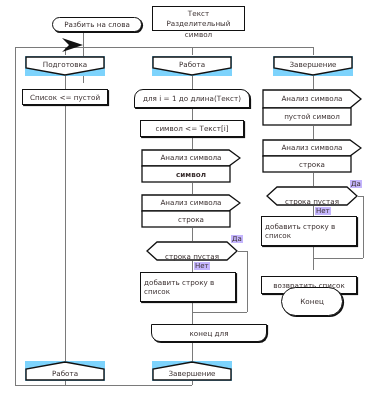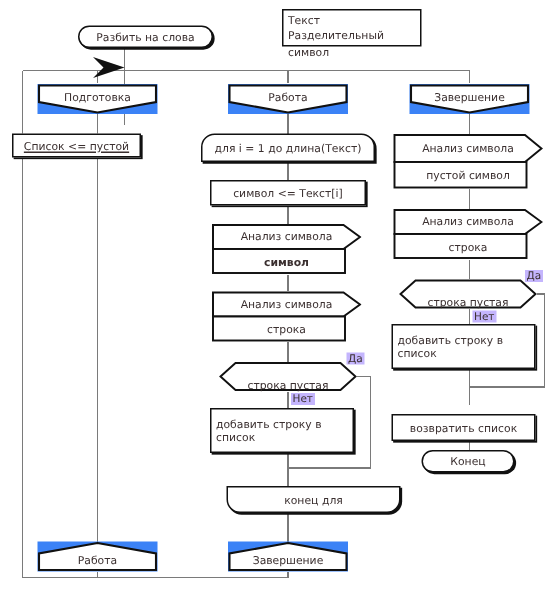--- a/index.html
+++ b/index.html
@@ -28,44 +28,43 @@
   .term{
     border:1.1px solid #111;
     border-radius:999px;
     box-shadow:1.1px 1.1px 0 #111;
   }
   .plain{
     border:1.1px solid #111;
     justify-content:flex-start;
     align-items:flex-start;
     padding:2px 3px;
-    text-align:left;
+    text-align:center;
     line-height:1.45;
     white-space:pre-line;
-    margin-left:36px;
   }
   .loopstart{
     border:1.1px solid #111;
     border-top-left-radius:9px;
     border-top-right-radius:9px;
     box-shadow:1.1px 1.1px 0 #111;
   }
   .loopend{
     border:1.1px solid #111;
     border-bottom-left-radius:9px;
     border-bottom-right-radius:9px;
     box-shadow:1.1px 1.1px 0 #111;
     margin-left:17px;
   }
   
   .conn{
     position:absolute;
     display:flex;align-items:center;justify-content:center;
     color:#3a2f2f;font-size:7.2px;
-    background:#3b82f6;
+    background:#7dd3fc;
   }
   .conn .cap{position:absolute;left:0;top:0;width:100%;height:100%;}
   .conn .lbl{position:relative;z-index:2;}
   
   .dec{
     position:absolute;
     display:flex;align-items:flex-end;justify-content:center;
     color:#3a2f2f;font-size:7.2px;
   }
   .dec .cap{position:absolute;left:0;top:0;width:100%;height:100%;}
@@ -163,21 +162,21 @@
     <span class="lbl" style="margin-bottom:3px;">Работа</span>
   </div>
 
   <div class="conn" style="left:273px;top:56px;width:80px;height:20px;">
     <svg class="cap" viewBox="0 0 80 20" preserveAspectRatio="none">
       <polygon points="1,1 79,1 79,12 40,19 1,12" fill="#fff" stroke="#111" stroke-width="1.4"></polygon>
     </svg>
     <span class="lbl" style="margin-bottom:3px;">Завершение</span>
   </div>
 
-  <div class="node rect" style="left:8px;top:89px;width:86px;height:16px;text-decoration:underline;">
+  <div class="node rect" style="left:22px;top:89px;width:86px;height:16px;">
     <span>Список &lt;= пустой</span>
   </div>
 
   <div class="node loopstart" style="left:134px;top:89px;width:116px;height:19px;">
     <span>для i = 1 до длина(Текст)</span>
   </div>
 
   <div class="node rect" style="left:140px;top:120px;width:104px;height:17px;">
     <span>символ &lt;= Текст[i]</span>
   </div>
@@ -247,21 +246,21 @@
   <span class="edgelabel" style="left:315px;top:207px;">Нет</span>
 
   <div class="node rect ml" style="left:261px;top:216px;width:96px;height:30px;">
     <span>добавить строку в список</span>
   </div>
 
   <div class="node rect" style="left:261px;top:276px;width:96px;height:18px;">
     <span>возвратить список</span>
   </div>
 
-  <div class="node term" style="left:281px;top:300px;width:62px;height:15px;">
+  <div class="node term" style="left:281px;top:287px;width:62px;height:29px;">
     <span>Конец</span>
   </div>
 
   <div class="conn" style="left:25px;top:361px;width:80px;height:20px;">
     <svg class="cap" viewBox="0 0 80 20" preserveAspectRatio="none">
       <polygon points="40,1 79,8 79,19 1,19 1,8" fill="#fff" stroke="#111" stroke-width="1.4"></polygon>
     </svg>
     <span class="lbl" style="margin-top:4px;">Работа</span>
   </div>
 

